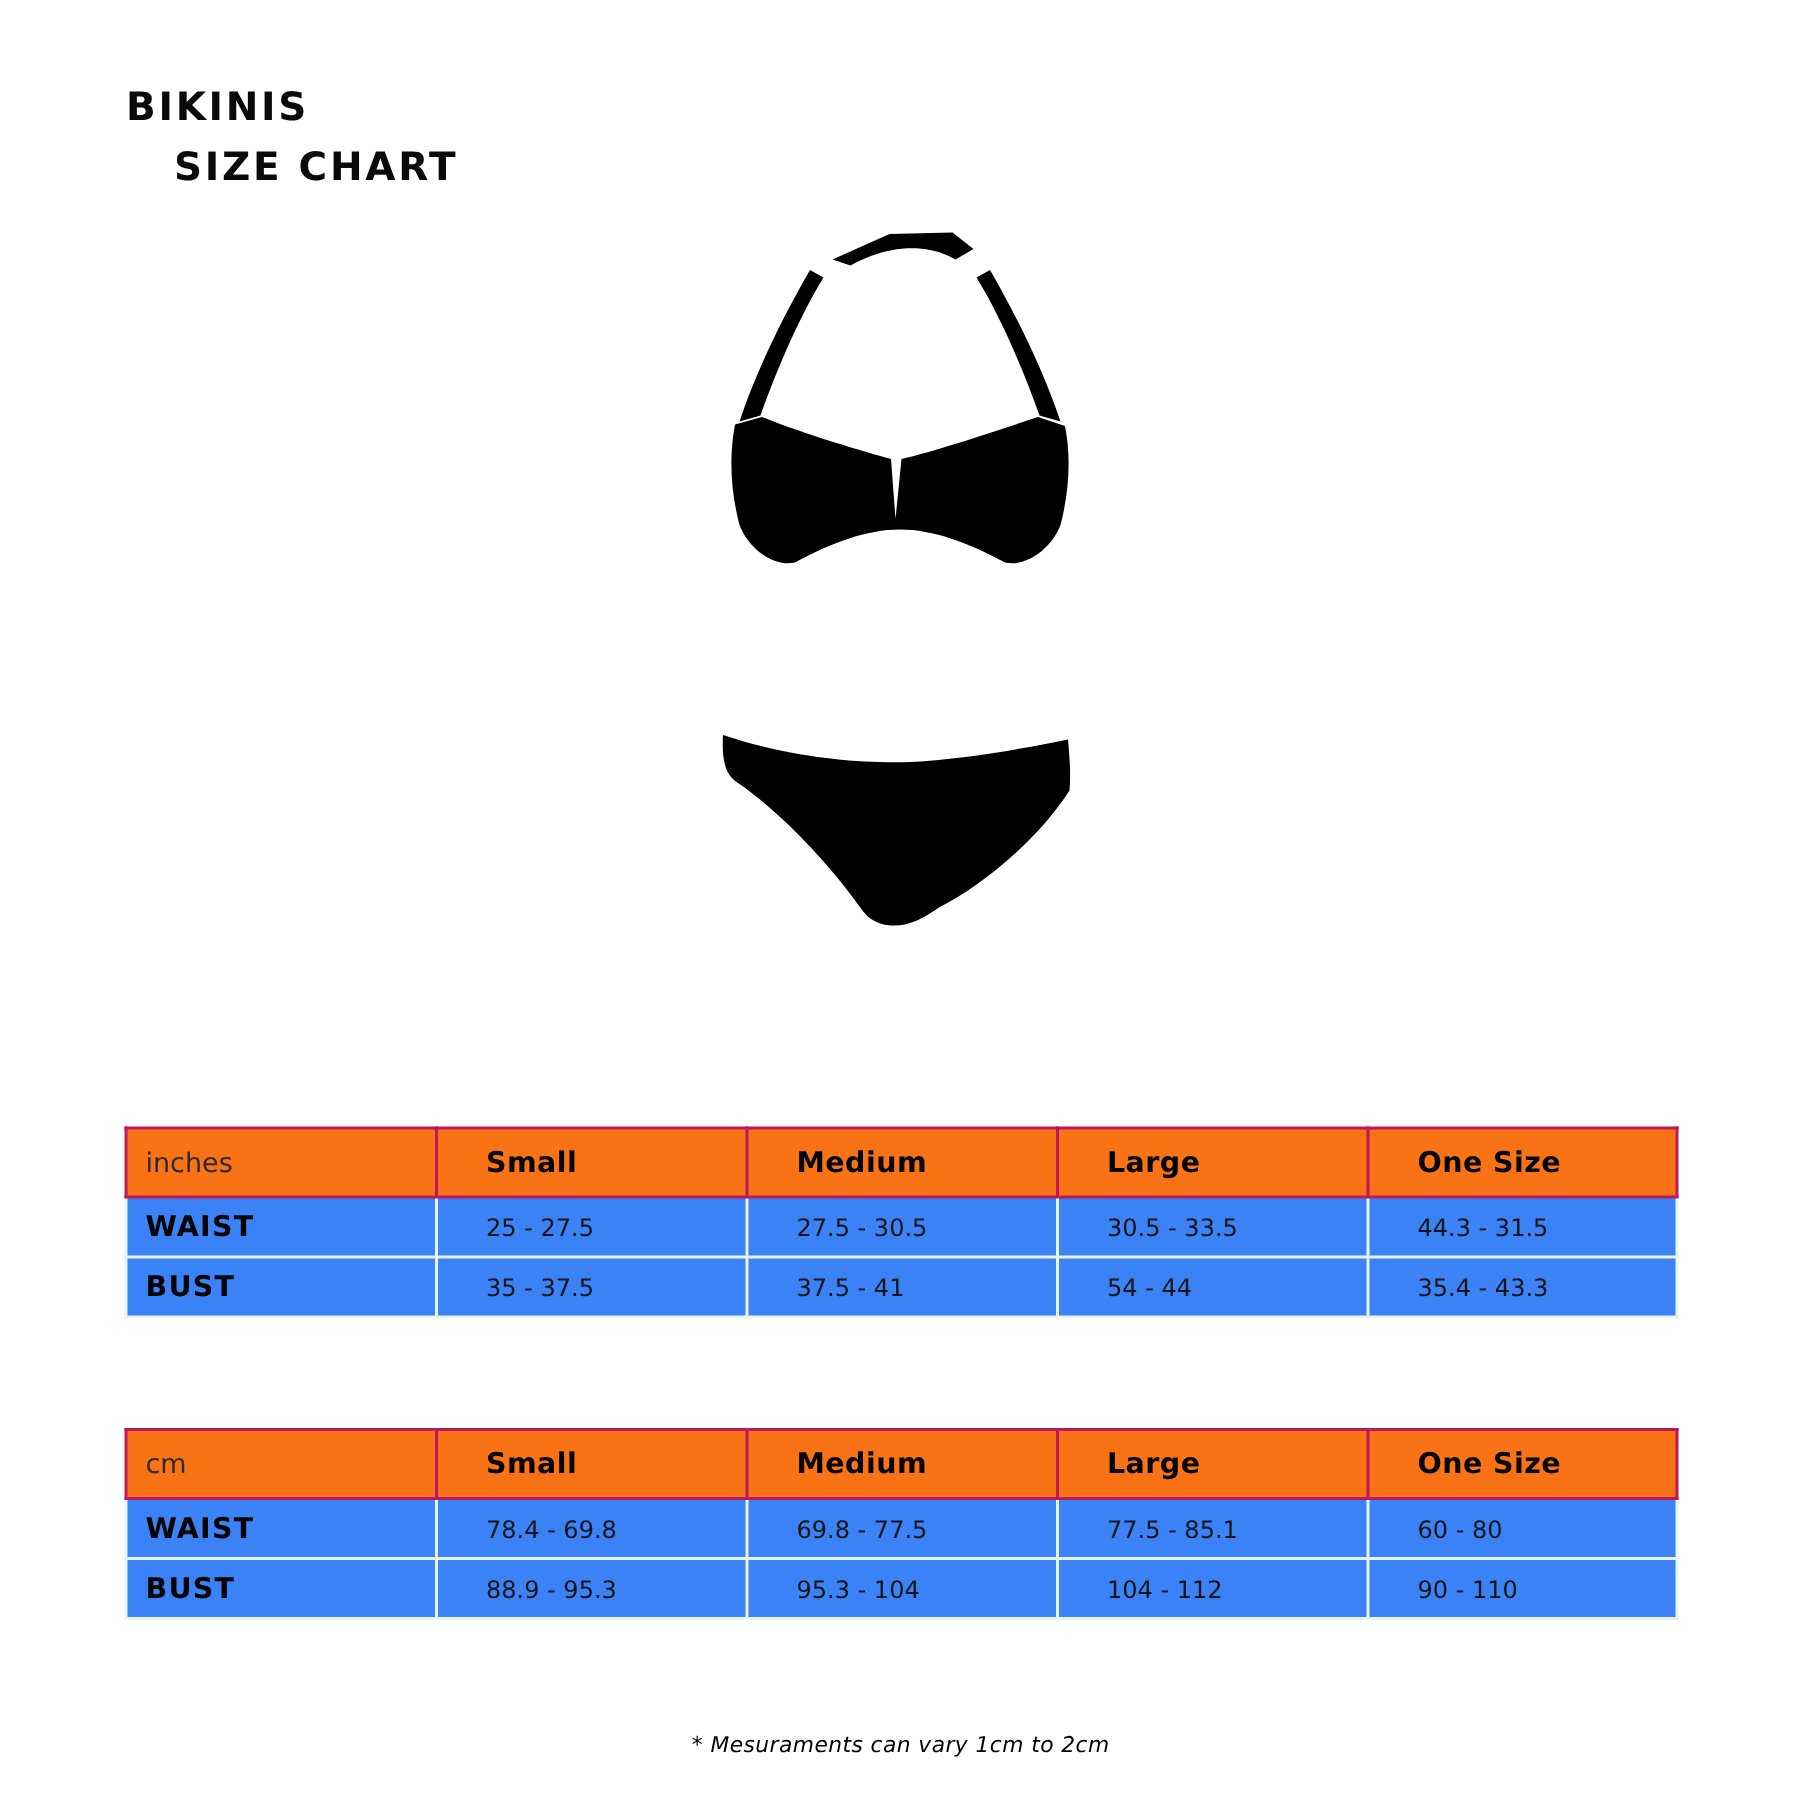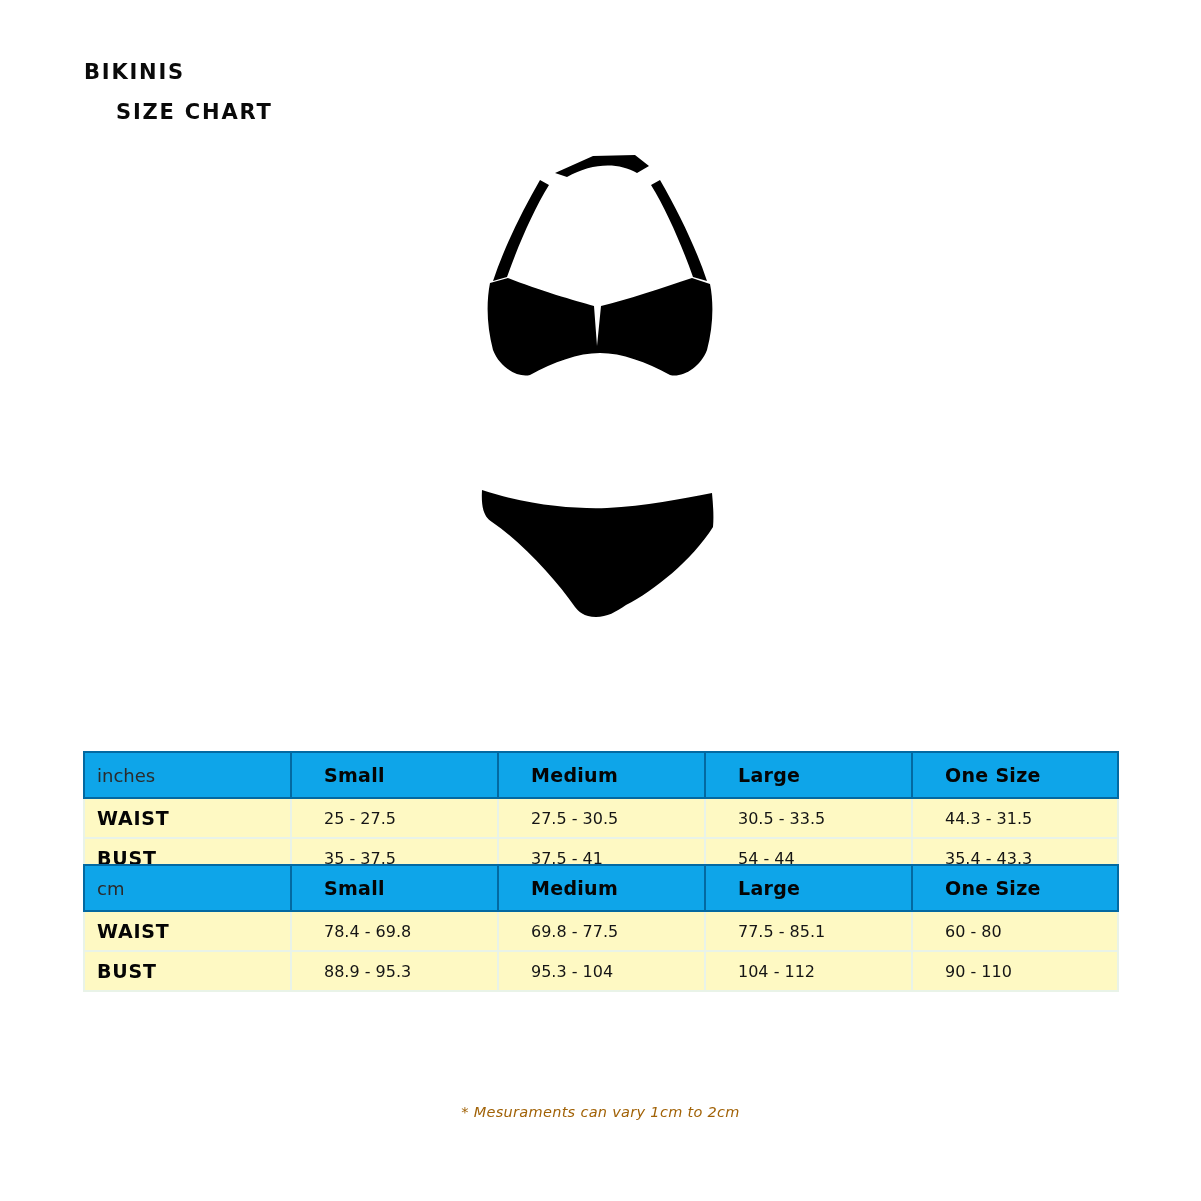--- a/index.html
+++ b/index.html
@@ -17,21 +17,21 @@
     overflow: hidden;
   }
 
   
   .title-block {
     position: absolute;
     left: 84px;
     top: 62px;
   }
   .title-line {
-    font-size: 21px;
+    font-size: 26px;
     font-weight: 700;
     letter-spacing: 1.8px;
     line-height: 21px;
     color: #0a0a0a;
     white-space: nowrap;
   }
   .title-line + .title-line {
     margin-top: 19px;
     margin-left: 32px;
   }
@@ -48,39 +48,39 @@
 
   
   table.size-table {
     position: absolute;
     left: 83px;
     width: 1034px;
     border-collapse: collapse;
     table-layout: fixed;
   }
   #table-inches { top: 751px; }
-  #table-cm     { top: 864px; }
+  #table-cm     { top: 952px; }
 
   table.size-table thead tr { height: 46px; }
   table.size-table tbody tr { height: 40px; }
 
   table.size-table th,
   table.size-table td {
     vertical-align: middle;
     text-align: left;
   }
   
   table.size-table thead th {
-    background: #0ea5e9;
-    border: 2px solid #0369a1;
+    background: #f97316;
+    border: 2px solid #be185d;
   }
   
   table.size-table tbody th,
   table.size-table tbody td {
-    background: #fef9c3;
+    background: #3b82f6;
     border: 2px solid #e9f3e8;
   }
 
   th.unit {
     font-weight: 400;
     font-size: 18px;
     color: #2b2b2b;
     padding-left: 12px;
   }
   th.size {
@@ -102,25 +102,25 @@
     font-size: 16px;
     color: #151515;
     padding-left: 32px;
   }
 
   
   .footnote {
     position: absolute;
     left: 0;
     right: 0;
-    top: 1104px;
+    top: 1156px;
     text-align: center;
     font-style: italic;
     font-size: 14.5px;
-    color: #a16207;
+    color: #000000;
     letter-spacing: 0.3px;
   }
 </style>
 </head>
 <body>
 
 <div class="page">
 
   <header class="title-block">
     <div class="title-line">BIKINIS</div>

